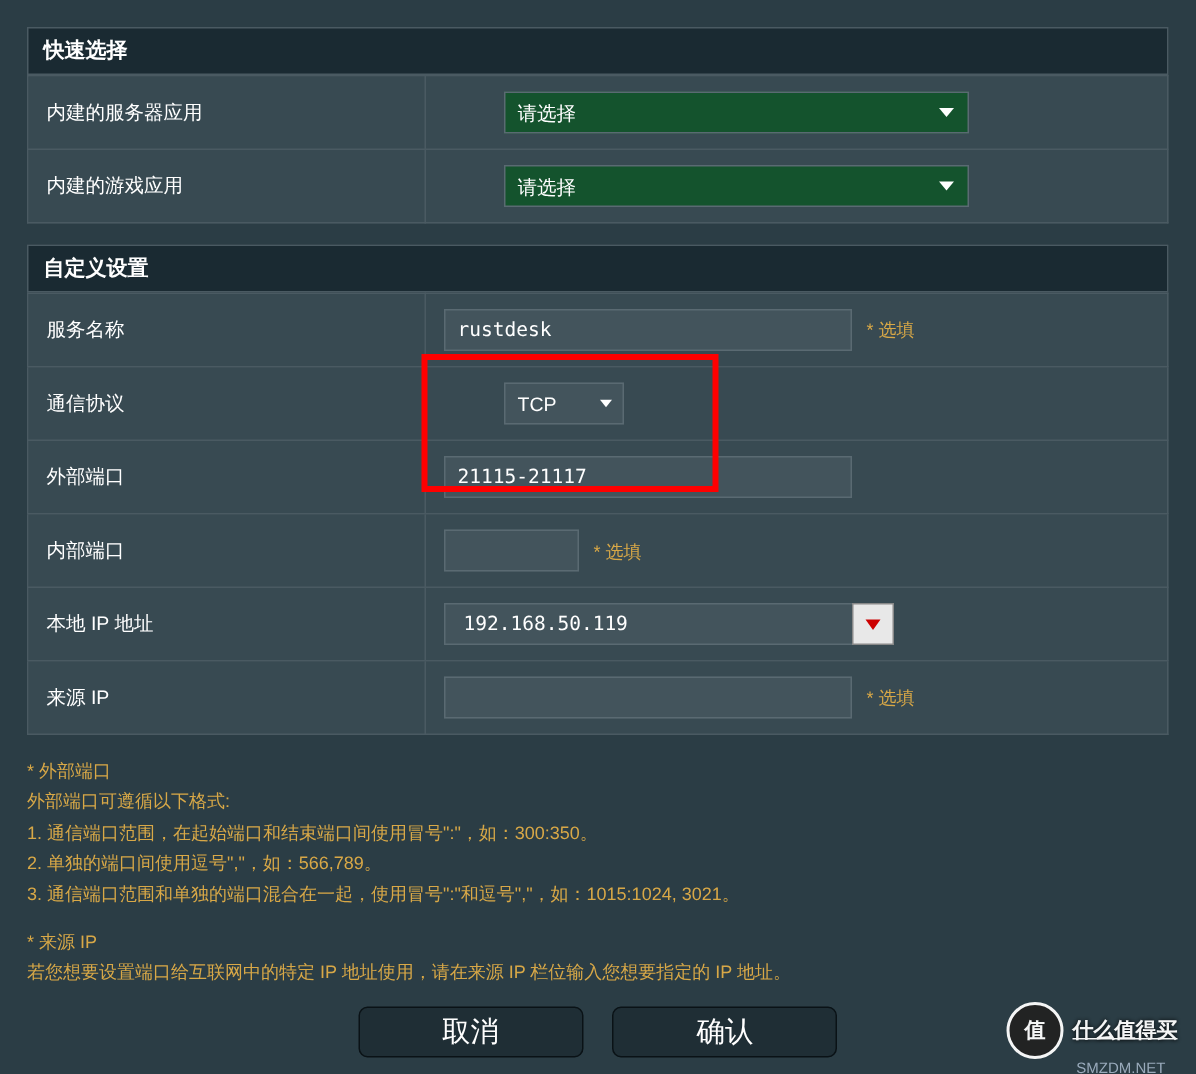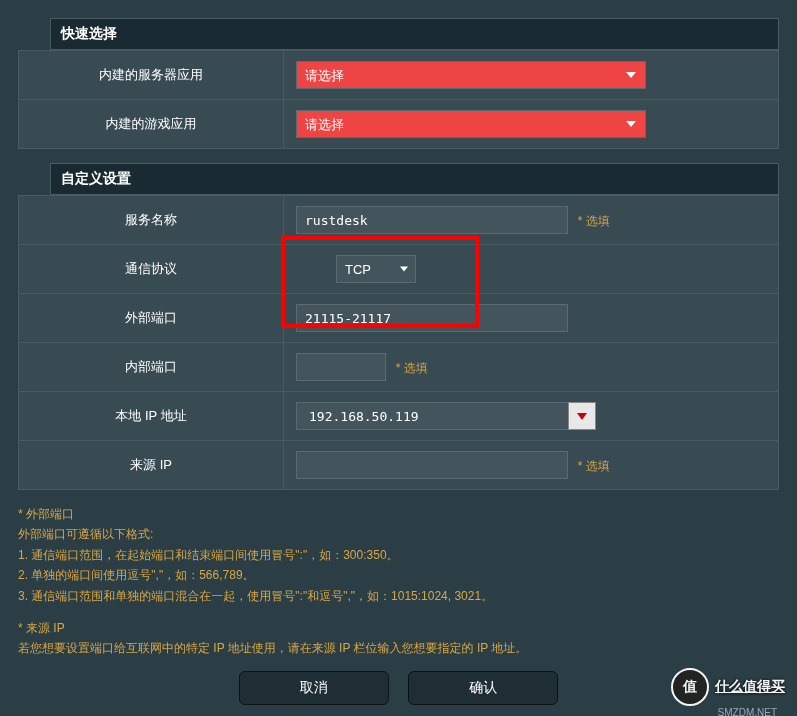--- a/index.html
+++ b/index.html
@@ -17,49 +17,48 @@
       padding: 18px;
       position: relative;
     }
     .section-header {
       background: #1a2a32;
       border: 1px solid #4a5a62;
       padding: 6px 10px;
       font-weight: bold;
       color: #fff;
       font-size: 14px;
-      margin-left: 32px;
     }
     table.form-table {
       width: 100%;
       border-collapse: collapse;
       border: 1px solid #4a5a62;
       margin-bottom: 14px;
     }
     table.form-table td {
       border: 1px solid #4a5a62;
       padding: 10px 12px;
       background: #384a52;
       vertical-align: middle;
     }
     table.form-table td.label-cell {
       width: 265px;
       color: #fff;
-      text-align: center;
     }
     .select-wide {
-      width: 350px;
-      height: 28px;
-      background: #ef4444;
+      width: 310px;
+      height: 28px;
+      background: #14532d;
       border: 1px solid #5a6a72;
       color: #fff;
       padding: 3px 8px;
       font-size: 13px;
       appearance: none;
       position: relative;
+      margin-left: 40px;
     }
     .select-wrap {
       position: relative;
       display: inline-block;
     }
     .select-wrap::after {
       content: "";
       position: absolute;
       right: 10px;
       top: 50%;
@@ -130,21 +129,21 @@
       margin-top: 10px;
     }
     .btn {
       display: inline-block;
       width: 150px;
       height: 34px;
       background: #1f2e35;
       border: 1px solid #0a1216;
       border-radius: 6px;
       color: #fff;
-      font-size: 14px;
+      font-size: 19px;
       margin: 0 8px;
       cursor: pointer;
     }
     .ip-combo {
       display: inline-flex;
       align-items: stretch;
     }
     .ip-combo .text-input {
       border-right: none;
       padding-left: 12px;

